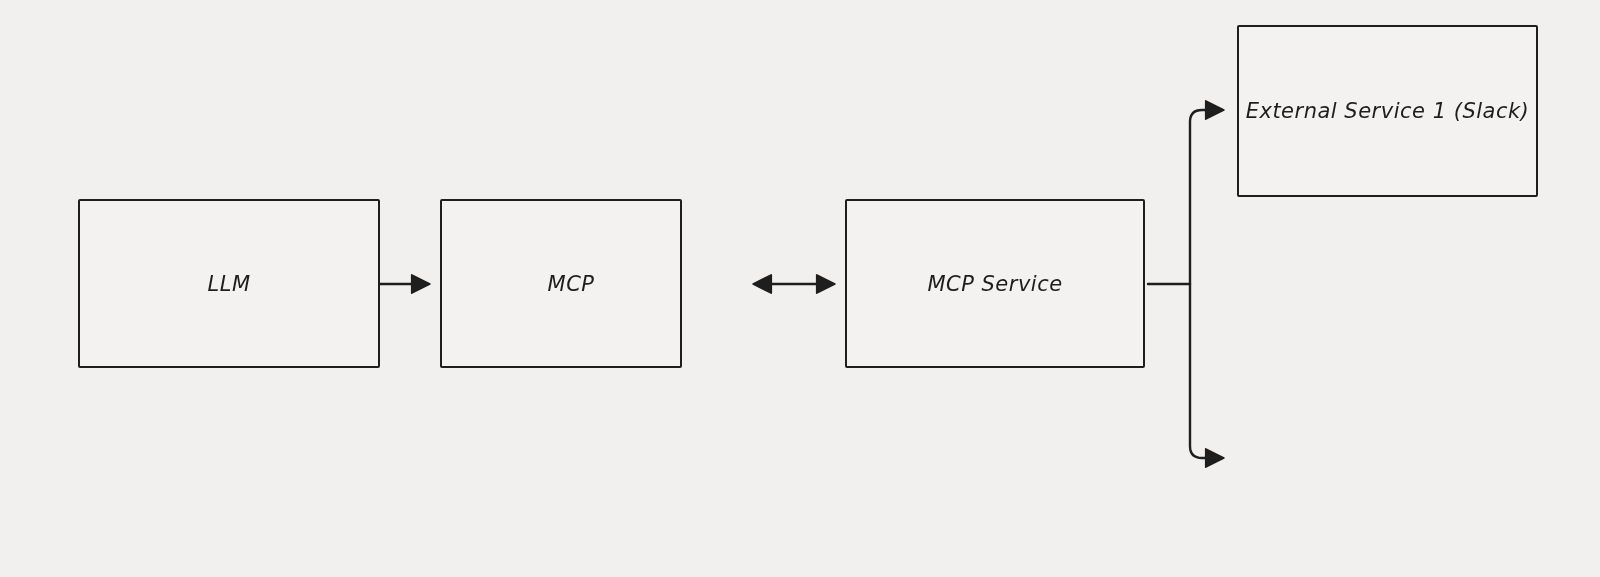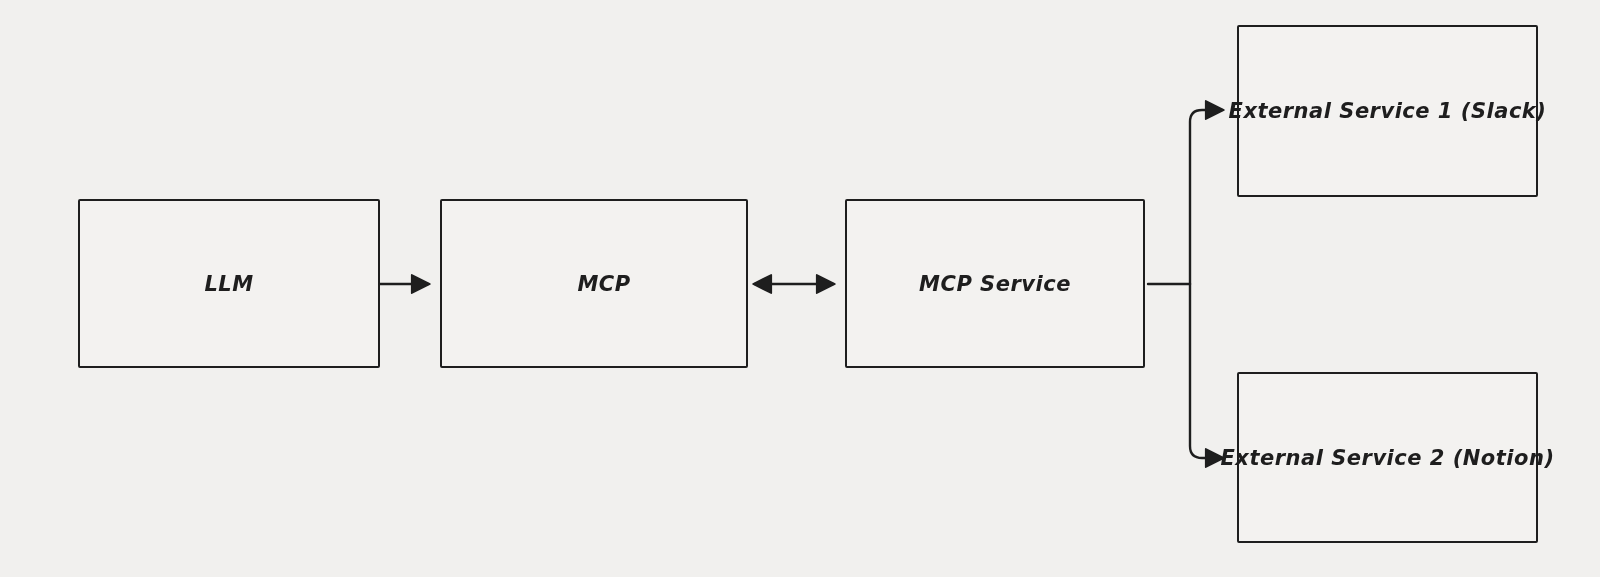--- a/index.html
+++ b/index.html
@@ -29,30 +29,30 @@
     border: 2.5px solid #1e1e1e;
     background: #f3f2f0;
     border-radius: 2px;
     display: flex;
     align-items: center;
     justify-content: center;
     text-align: center;
   }
   .node-label {
     font-style: italic;
-    font-weight: 700;
+    font-weight: 400;
     font-size: 21px;
     color: #1e1e1e;
     letter-spacing: 0.5px;
     padding: 0 12px;
     white-space: nowrap;
   }
   
   #node-llm        { left: 38px;   top: 199px; width: 302px; height: 169px; margin-left: 40px; }
-  #node-mcp        { left: 440px;  top: 199px; width: 308px; height: 169px; padding-left: 20px; }
+  #node-mcp        { left: 440px;  top: 199px; width: 242px; height: 169px; padding-left: 20px; }
   #node-mcp-server { left: 845px;  top: 199px; width: 300px; height: 169px; }
   #node-ext1       { left: 1237px; top: 25px;  width: 301px; height: 172px; }
   #node-ext2       { left: 1237px; top: 372px; width: 301px; height: 171px; }
 </style>
 </head>
 <body>
 
 <div class="canvas">
 
   <svg class="edges-svg" viewBox="0 0 1600 577" xmlns="http://www.w3.org/2000/svg">
@@ -82,17 +82,14 @@
   </div>
 
   <div class="node" id="node-mcp-server">
     <span class="node-label">MCP Service</span>
   </div>
 
   <div class="node" id="node-ext1">
     <span class="node-label">External Service 1 (Slack)</span>
   </div>
 
-  <div class="node" id="node-ext2">
-    <span class="node-label">External Service 2 (Notion)</span>
-  </div>
 
 </div>
 
 </body></html>

